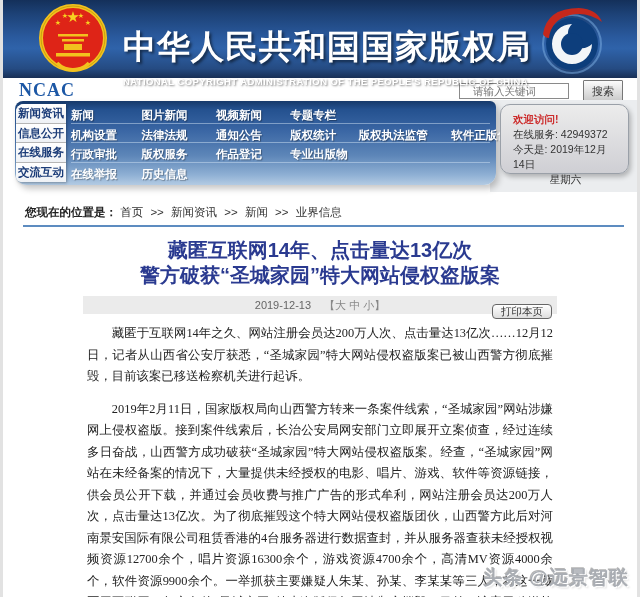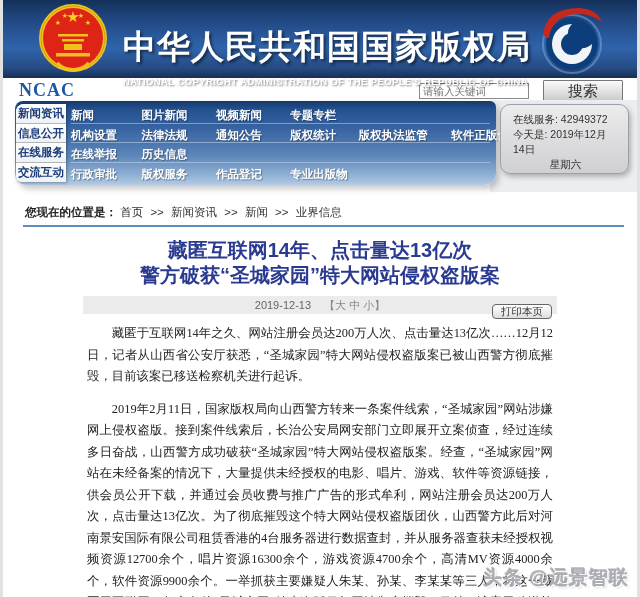--- a/index.html
+++ b/index.html
@@ -17,22 +17,22 @@
                 text-shadow:2px 2px 3px rgba(0,0,0,.55);margin-top:17px; }
   .site-subtitle { margin-top:6px; font-size:9.5px; font-weight:bold; letter-spacing:.4px; white-space:nowrap;
                    text-shadow:1px 1px 2px rgba(0,0,0,.5); }
   .hdr .swirl { position:absolute; right:28px; top:2px; }
 
   
   .search-row { height:22px; display:flex; align-items:flex-start; padding:2px 14px 0 16px; background:#fff; }
   .ncac { font-family:"Liberation Serif","DejaVu Serif",serif; font-weight:bold; font-size:18px;
           color:#1c57a5; letter-spacing:1px; }
   .search-group { margin-left:auto; display:flex; align-items:center; gap:14px; }
-  .search-input { width:110px; height:16px; border:1px solid #8a8a8a; font-size:10.5px; padding:0 3px; color:#555; }
-  .search-btn { height:22px; font-size:15px; padding:0 24px; color:#333; border:1px solid #777;
+  .search-input { width:110px; height:16px; border:1px solid #8a8a8a; font-size:10.5px; padding:0 13px; color:#555; }
+  .search-btn { height:22px; font-size:11px; padding:0 8px; color:#333; border:1px solid #777;
                 background:linear-gradient(#fbfbfb,#c9c9c9); border-radius:1px; cursor:pointer; }
 
   
   .nav-section { position:relative; height:96px; background:#fff; }
   .gray-bg { position:absolute; right:0; top:0; width:147px; height:92px; background:#ebedef; }
   .nav-panel { position:absolute; left:12px; top:1px; width:481px; height:84px;
                background:linear-gradient(180deg,#16396a 0%,#24518f 10%,#3a66a4 35%,#5d86b8 65%,#8fb0d4 88%,#b3cbe3 100%);
                border-radius:8px 6px 12px 12px; box-shadow:3px 4px 6px rgba(0,0,0,.22); }
   .tabs { position:absolute; left:1px; top:3px; width:50px; background:#fff;
           border-radius:8px 0 0 6px; overflow:hidden; box-shadow:1px 1px 3px rgba(0,0,0,.3); }
@@ -143,33 +143,34 @@
         </div>
         <div class="nav-row">
           <a class="nav-link">机构设置</a>
           <a class="nav-link">法律法规</a>
           <a class="nav-link">通知公告</a>
           <a class="nav-link">版权统计</a>
           <a class="nav-link">版权执法监管</a>
           <a class="nav-link">软件正版化</a>
         </div>
         <div class="nav-row">
-          <a class="nav-link">在线举报</a>
-          <a class="nav-link">历史信息</a>
-        </div>
-        <div class="nav-row">
           <a class="nav-link">行政审批</a>
           <a class="nav-link">版权服务</a>
           <a class="nav-link">作品登记</a>
           <a class="nav-link">专业出版物</a>
         </div>
+        <div class="nav-row">
+          <a class="nav-link">在线举报</a>
+          <a class="nav-link">历史信息</a>
+        </div>
       </div>
     </nav>
 
     <aside class="welcome">
+      <div class="w-greet">欢迎访问!</div>
       <div>
         <span>在线服务:</span>
         <span>42949372</span>
       </div>
       <div>
         <span>今天是:</span>
         <span>2019年12月14日</span>
       </div>
       <div class="w-day">星期六</div>
     </aside>

